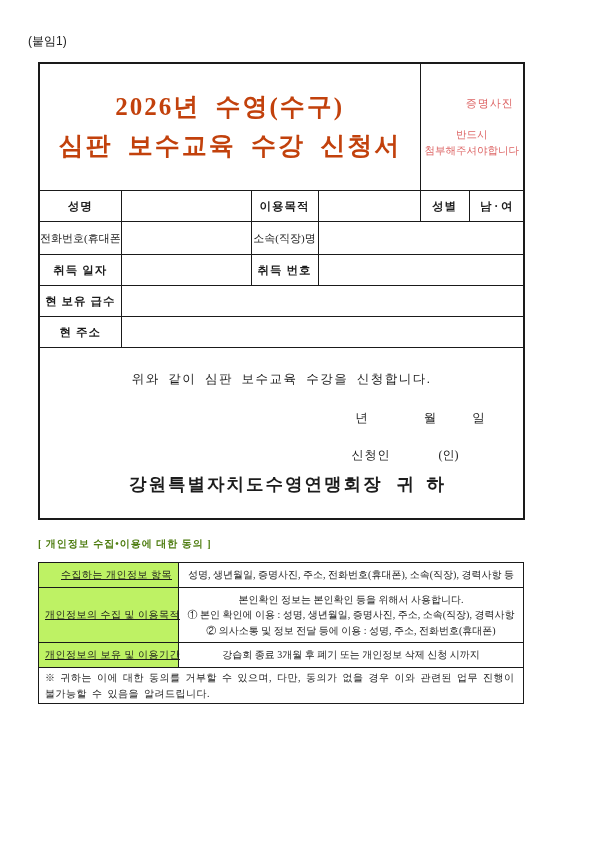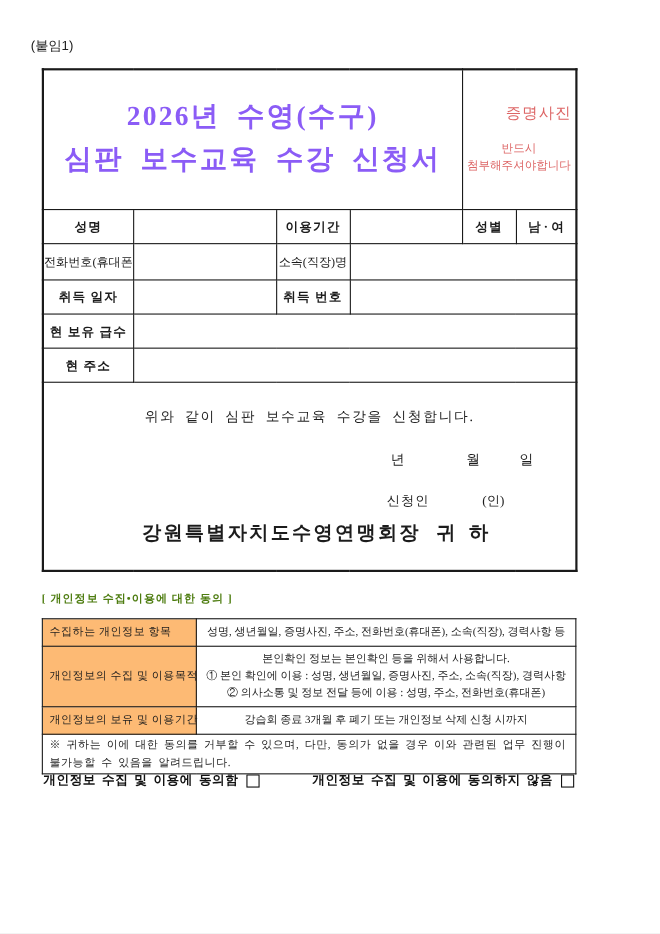--- a/index.html
+++ b/index.html
@@ -30,24 +30,24 @@
     text-align:center;
     vertical-align:middle;
     padding:0;
     overflow:hidden;
     white-space:nowrap;
   }
   .title-cell { height:126px; }
   .title-line {
     font-size:25px; font-weight:700;
     letter-spacing:2px; word-spacing:7px;
-    line-height:1.55; color:#8b5cf6;
+    line-height:1.55; color:#c2410c;
   }
   .photo-cell { vertical-align:middle; }
-  .photo-line1 { font-size:14px; margin-bottom:16px; letter-spacing:1px;margin-left:36px; }
+  .photo-line1 { font-size:11px; margin-bottom:16px; letter-spacing:1px;margin-left:36px; }
   .photo-line2 { font-size:10.5px; line-height:1.5; }
   .label-cell { letter-spacing:1px; }
   .label-cell.tight { letter-spacing:0; font-size:11px; }
   .row-std td { height:30px;font-weight:bold; }
   .row-phone td { height:32px; }
   .value-cell { background:#fff; }
 
   .statement-cell { height:170px; vertical-align:top; text-align:left; }
   .st-line1 {
     text-align:center; font-size:12.5px; letter-spacing:1.5px; word-spacing:4px;
@@ -73,25 +73,26 @@
     border:1.5px solid #1a1a1a;
   }
   .consent-table td {
     border:1px solid #1a1a1a;
     font-size:10px;
     vertical-align:middle;
     padding:2px 6px;
     line-height:1.55;
   }
   .consent-label {
-    background:#fdba74;
-    text-align:left;
+    background:#bef264;
+    text-align:right;
     letter-spacing:0.5px;
     white-space:nowrap;
     width:140px;
+    text-decoration:underline;
   }
   .consent-value { text-align:center; }
   .consent-value .vline { white-space:nowrap; overflow:hidden; }
   .consent-row1 td { height:20px; }
   .consent-row2 td { height:50px; }
   .consent-row3 td { height:20px; }
   .consent-note {
     text-align:left; letter-spacing:0.5px; word-spacing:2px;
     height:30px; vertical-align:top;
   }
@@ -132,21 +133,21 @@
       </td>
       <td colspan="2" class="photo-cell" style="color:#dd6666">
         <div class="photo-line1">증명사진</div>
         <div class="photo-line2">반드시</div>
         <div class="photo-line2">첨부해주셔야합니다</div>
       </td>
     </tr>
     <tr class="row-std">
       <td class="label-cell">성명</td>
       <td class="value-cell"></td>
-      <td class="label-cell">이용기간</td>
+      <td class="label-cell">이용목적</td>
       <td class="value-cell"></td>
       <td class="label-cell">성별</td>
       <td>남 · 여</td>
     </tr>
     <tr class="row-phone">
       <td class="label-cell tight">전화번호(휴대폰)</td>
       <td class="value-cell"></td>
       <td class="label-cell tight">소속(직장)명</td>
       <td colspan="3" class="value-cell"></td>
     </tr>
@@ -208,24 +209,14 @@
       <td class="consent-value">
         <div class="vline">강습회 종료 3개월 후 폐기 또는 개인정보 삭제 신청 시까지</div>
       </td>
     </tr>
     <tr>
       <td colspan="2" class="consent-note">※ 귀하는 이에 대한 동의를 거부할 수 있으며, 다만, 동의가 없을 경우 이와 관련된 업무 진행이 불가능할 수 있음을 알려드립니다.</td>
     </tr>
   </tbody>
     </table>
 
-  <div class="checkbox-row">
-    <div class="checkbox-item">
-      <span>개인정보 수집 및 이용에 동의함</span>
-      <span class="checkbox-square"></span>
-    </div>
-    <div class="checkbox-item">
-      <span>개인정보 수집 및 이용에 동의하지 않음</span>
-      <span class="checkbox-square"></span>
-    </div>
-  </div>
 
 </div>
 
 </body></html>

